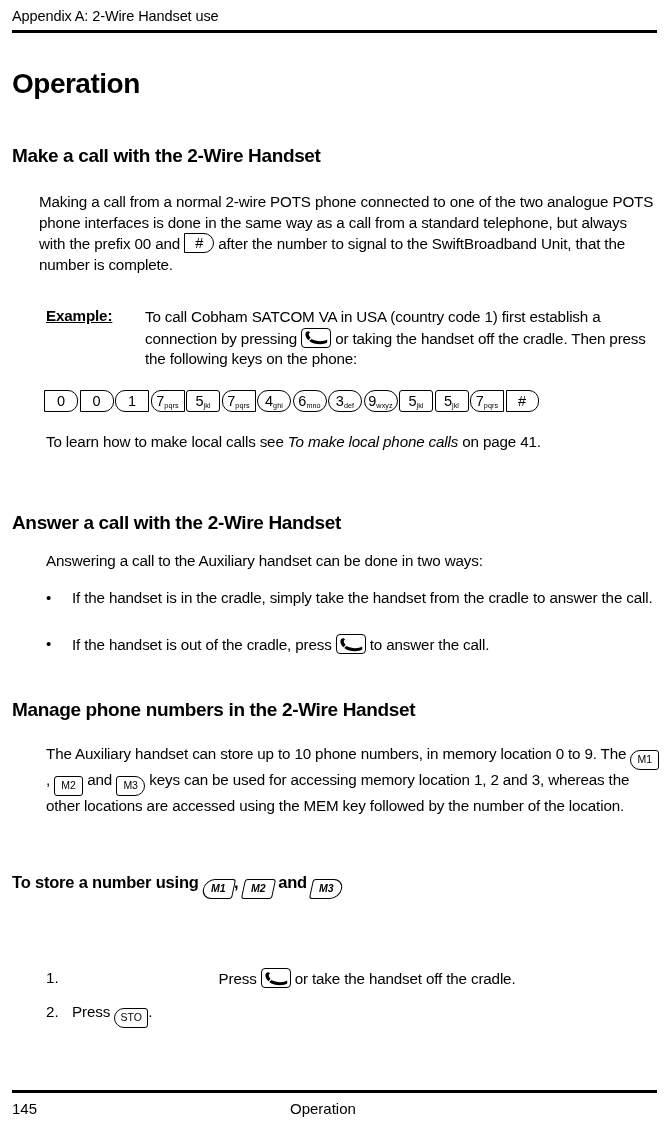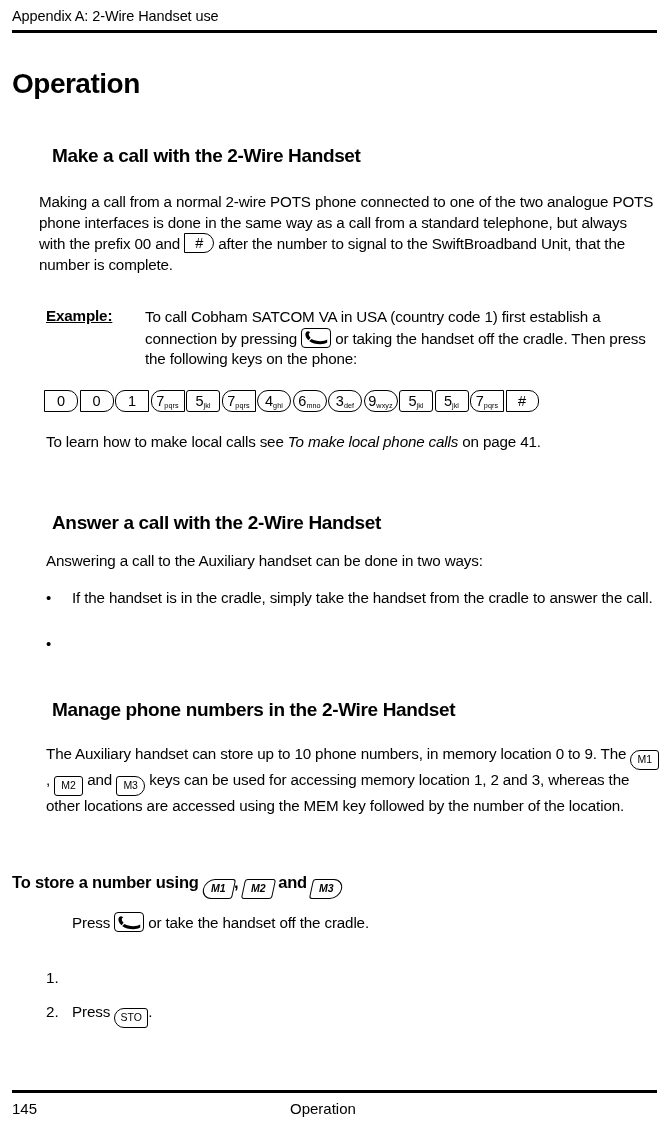--- a/index.html
+++ b/index.html
@@ -73,21 +73,20 @@
     line-height: 1;
   }
   .h2 {
     position: absolute;
     left: 12px;
     font-size: 19px;
     font-weight: bold;
     letter-spacing: -0.35px;
     line-height: 1;
     white-space: nowrap;
-    margin-left: 40px;
   }
   .h3 {
     position: absolute;
     left: 12px;
     font-size: 16.5px;
     font-weight: bold;
     letter-spacing: -0.2px;
     line-height: 1;
     white-space: nowrap;
   }
@@ -238,34 +237,40 @@
   </div>
 
   <div class="h2" style="top:513px;">Answer a call with the 2-Wire Handset</div>
 
   <div class="body-para" style="left:46px; top:551px; width:616px;">Answering a call to the Auxiliary handset can be done in two ways:</div>
 
   <div class="bullet-mark" style="left:46px; top:588px;">•</div>
   <div class="body-para" style="left:72px; top:588px; width:590px;">If the handset is in the cradle, simply take the handset from the cradle to answer the call.</div>
 
   <div class="bullet-mark" style="left:46px; top:634px;">•</div>
+  <div class="body-para" style="left:72px; top:634px; width:590px;">
+    <span>If the handset is out of the cradle, press </span><span class="key-phone"><svg width="25" height="16" viewBox="0 0 25 16" aria-hidden="true">
+          <path d="M4.2 1.2 C2.4 1.2 1.4 2.6 1.4 4.4 C1.4 6.4 2.6 8.6 4.6 10.2 L6.6 7.7 C5.4 6.7 4.8 5.6 4.8 4.6 C4.8 3.4 5.4 2.6 6.4 2.2 Z" fill="#000"></path>
+          <path d="M5.2 11.0 C8.0 13.2 12.0 14.2 16.2 14.2 C19.0 14.2 21.4 13.6 23.2 12.6 L23.2 9.6 C21.4 10.6 19.0 11.2 16.2 11.2 C13.0 11.2 10.0 10.4 7.6 9.0 Z" fill="#000"></path>
+        </svg></span><span> to answer the call.</span>
+  </div>
 
   <div class="h2" style="top:700px;">Manage phone numbers in the 2-Wire Handset</div>
 
   <div class="body-para" style="left:46px; top:744px; width:616px;">
     <span>The Auxiliary handset can store up to 10 phone numbers, in memory location 0 to 9. The </span><span class="key-txt" style="border-radius:10px 3px 3px 10px; width:29px;"><span>M1</span></span><span>, </span><span class="key-txt" style="border-radius:3px; width:29px;"><span>M2</span></span><span> and </span><span class="key-txt" style="border-radius:3px 10px 10px 3px; width:29px;"><span>M3</span></span><span> keys can be used for accessing memory location 1, 2 and 3, whereas the other locations are accessed using the MEM key followed by the number of the location.</span>
   </div>
 
   <div class="h3" style="top:874px;">
     <span>To store a number using </span><span class="key-txt skew" style="border-radius:10px 3px 3px 10px; width:31px; font-style:italic;"><span class="key-inner">M1</span></span><span>,</span>&nbsp;<span class="key-txt skew" style="border-radius:3px; width:31px; font-style:italic;"><span class="key-inner">M2</span></span><span> and </span><span class="key-txt skew" style="border-radius:3px 10px 10px 3px; width:31px; font-style:italic;"><span class="key-inner">M3</span></span>
   </div>
 
 
   <div class="num-mark" style="left:46px; top:968px;">1.</div>
-  <div class="body-para" style="left:72px; top:912px; width:590px;">
+  <div class="body-para" style="left:72px; top:968px; width:590px;text-align:center;">
     <span>Press </span><span class="key-phone"><svg width="25" height="16" viewBox="0 0 25 16" aria-hidden="true">
           <path d="M4.2 1.2 C2.4 1.2 1.4 2.6 1.4 4.4 C1.4 6.4 2.6 8.6 4.6 10.2 L6.6 7.7 C5.4 6.7 4.8 5.6 4.8 4.6 C4.8 3.4 5.4 2.6 6.4 2.2 Z" fill="#000"></path>
           <path d="M5.2 11.0 C8.0 13.2 12.0 14.2 16.2 14.2 C19.0 14.2 21.4 13.6 23.2 12.6 L23.2 9.6 C21.4 10.6 19.0 11.2 16.2 11.2 C13.0 11.2 10.0 10.4 7.6 9.0 Z" fill="#000"></path>
         </svg></span><span> or take the handset off the cradle.</span>
   </div>
 
   <div class="num-mark" style="left:46px; top:1002px;">2.</div>
   <div class="body-para" style="left:72px; top:1002px; width:590px;">
     <span>Press </span><span class="key-txt" style="border-radius:10px 3px 3px 10px; width:34px;"><span>STO</span></span><span>.</span>
   </div>

